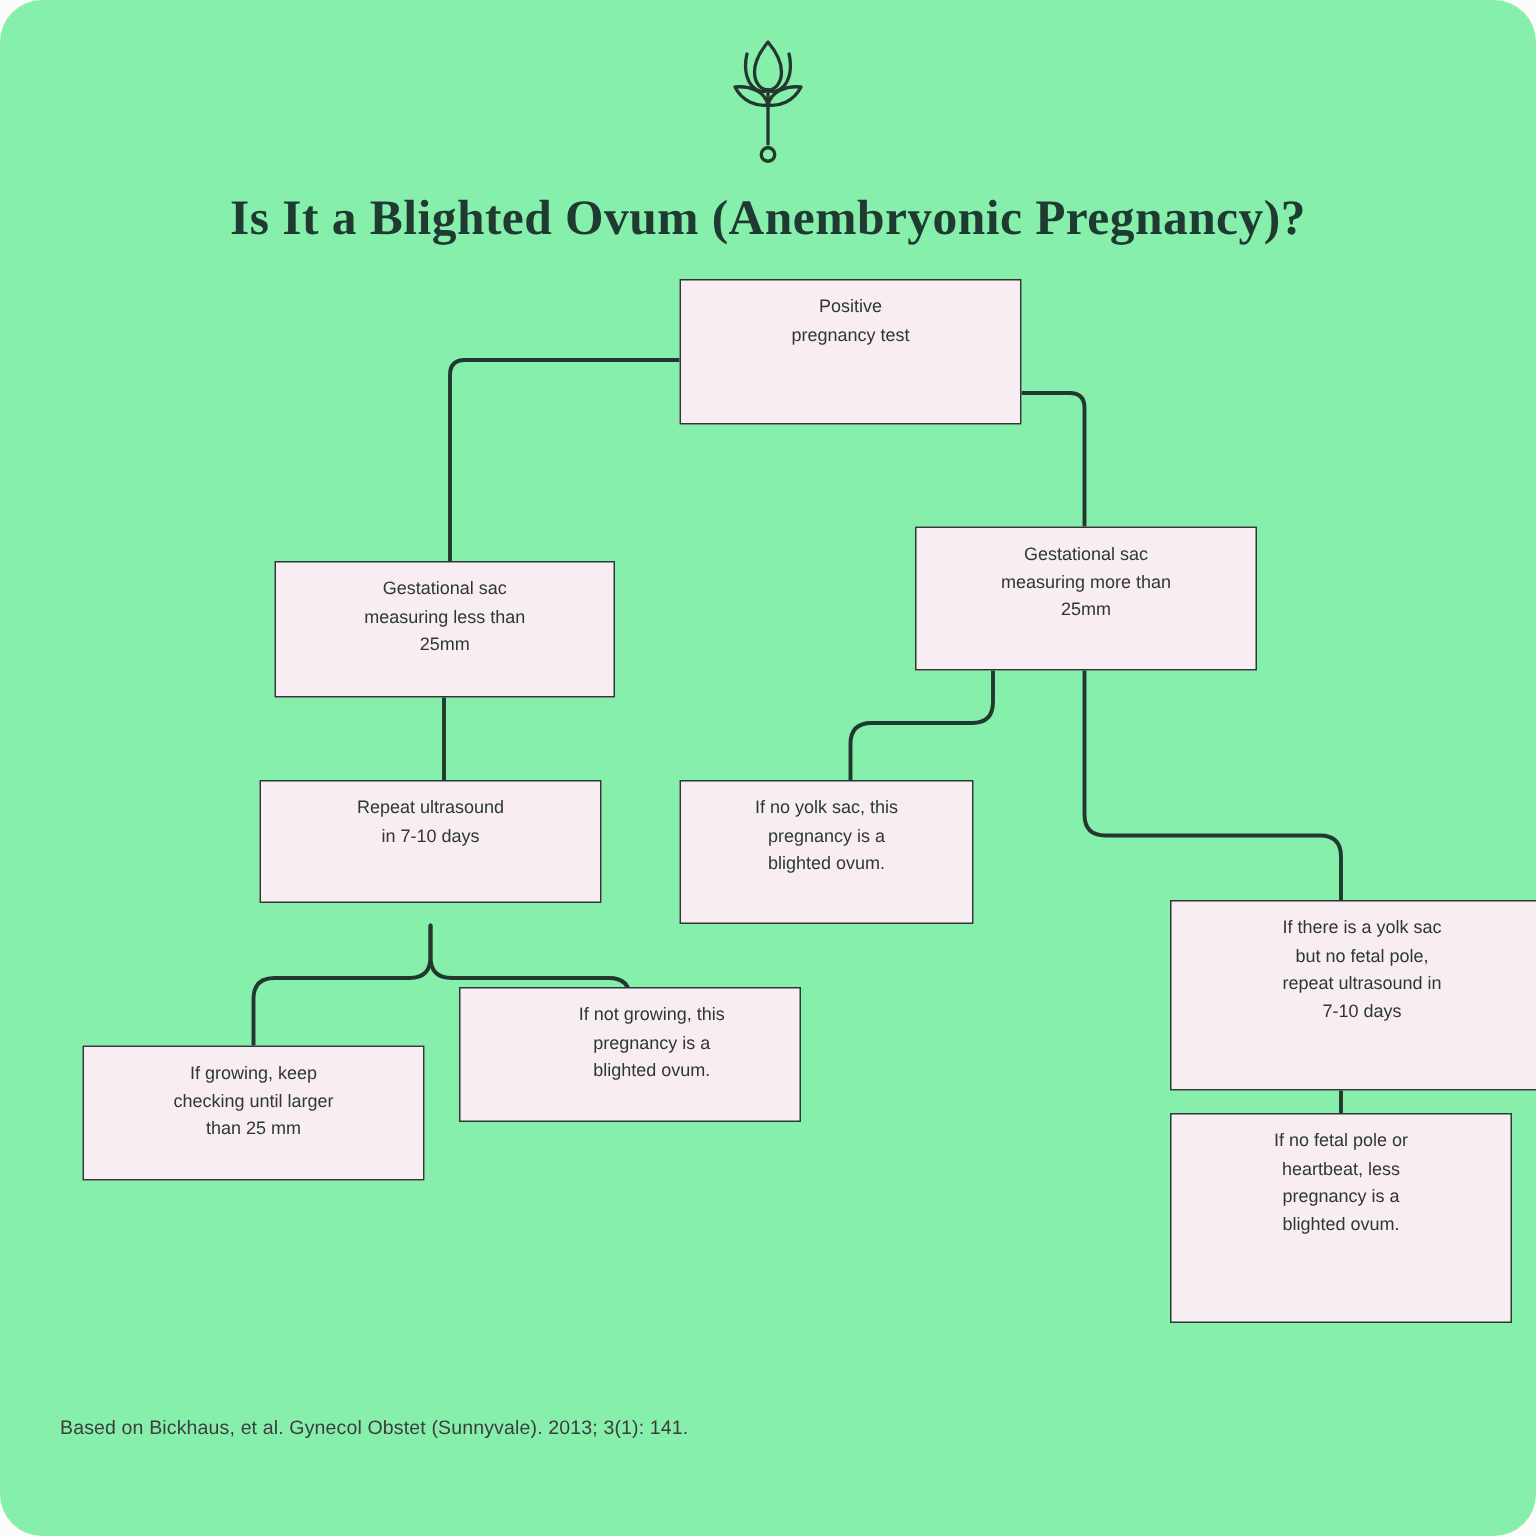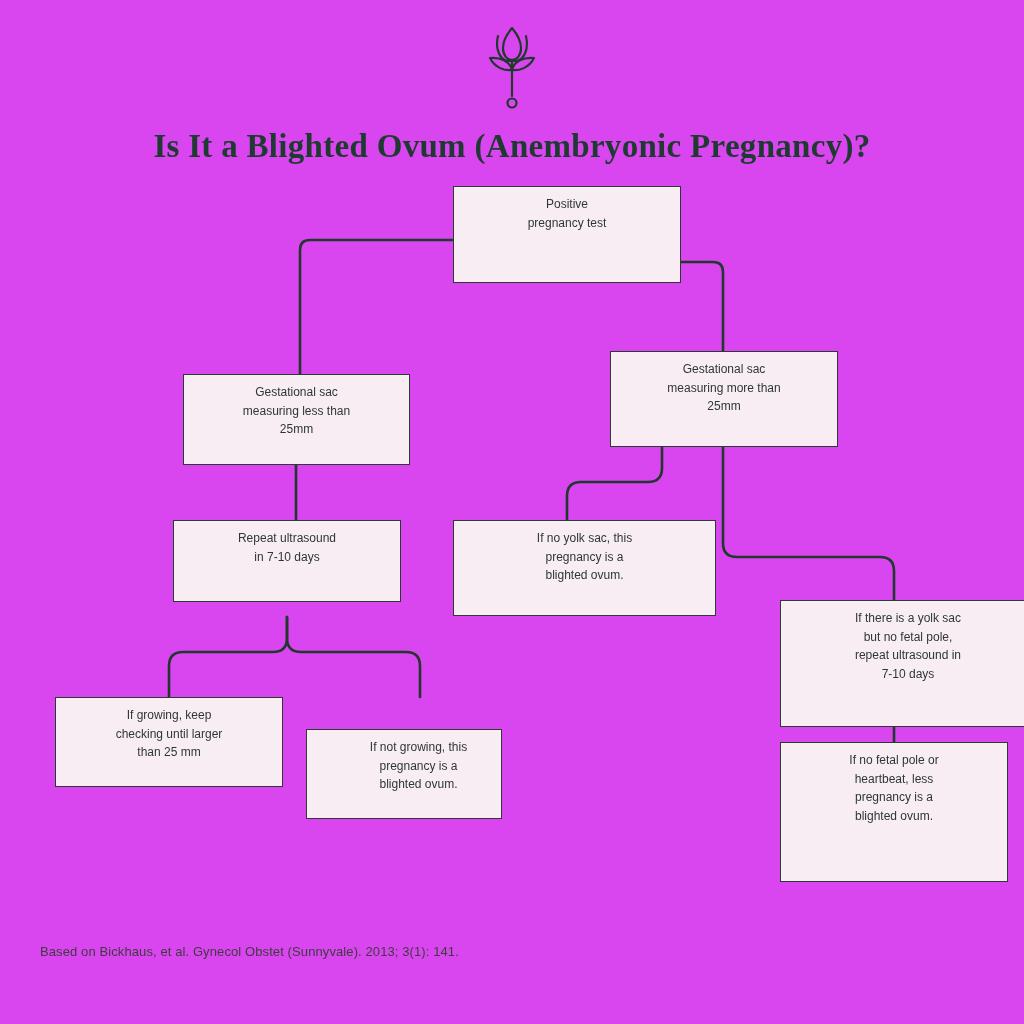--- a/index.html
+++ b/index.html
@@ -3,22 +3,23 @@
 <meta charset="utf-8">
 <style>
   * { margin: 0; padding: 0; box-sizing: border-box; }
   html, body { background: #fdfcfc; }
   body { font-family: "Liberation Sans", sans-serif; }
 
   .canvas {
     position: relative;
     width: 1024px;
     height: 1024px;
-    background: #d946ef;
+    background: #86efac;
     overflow: hidden;
+    border-radius: 28px;
   }
 
   .flower {
     position: absolute;
     left: 50%;
     top: 24px;
     transform: translateX(-50%);
   }
 
   .title {
@@ -52,23 +53,23 @@
     color: #2d3833;
     font-size: 12px;
     line-height: 1.55;
     white-space: pre-line;
   }
 
   #node-positive     { left: 453px; top: 186px; width: 228px; height: 97px; }
   #node-less25       { left: 183px; top: 374px; width: 227px; height: 91px; }
   #node-repeat       { left: 173px; top: 520px; width: 228px; height: 82px; }
   #node-growing      { left:  55px; top: 697px; width: 228px; height: 90px; }
-  #node-notgrowing   { left: 306px; top: 729px; width: 196px; height: 90px; padding-left: 43px; }
+  #node-notgrowing   { left: 306px; top: 658px; width: 228px; height: 90px; padding-left: 43px; }
   #node-more25       { left: 610px; top: 351px; width: 228px; height: 96px; }
-  #node-noyolk       { left: 453px; top: 520px; width: 263px; height: 96px; }
+  #node-noyolk       { left: 453px; top: 520px; width: 196px; height: 96px; }
   #node-yolknopole   { left: 780px; top: 600px; width: 256px; height: 127px; }
   #node-nopole       { left: 780px; top: 742px; width: 228px; height: 140px; }
 
   .citation {
     position: absolute;
     left: 40px;
     top: 944px;
     font-size: 13px;
     color: #3d3d3d;
     letter-spacing: 0.1px;

